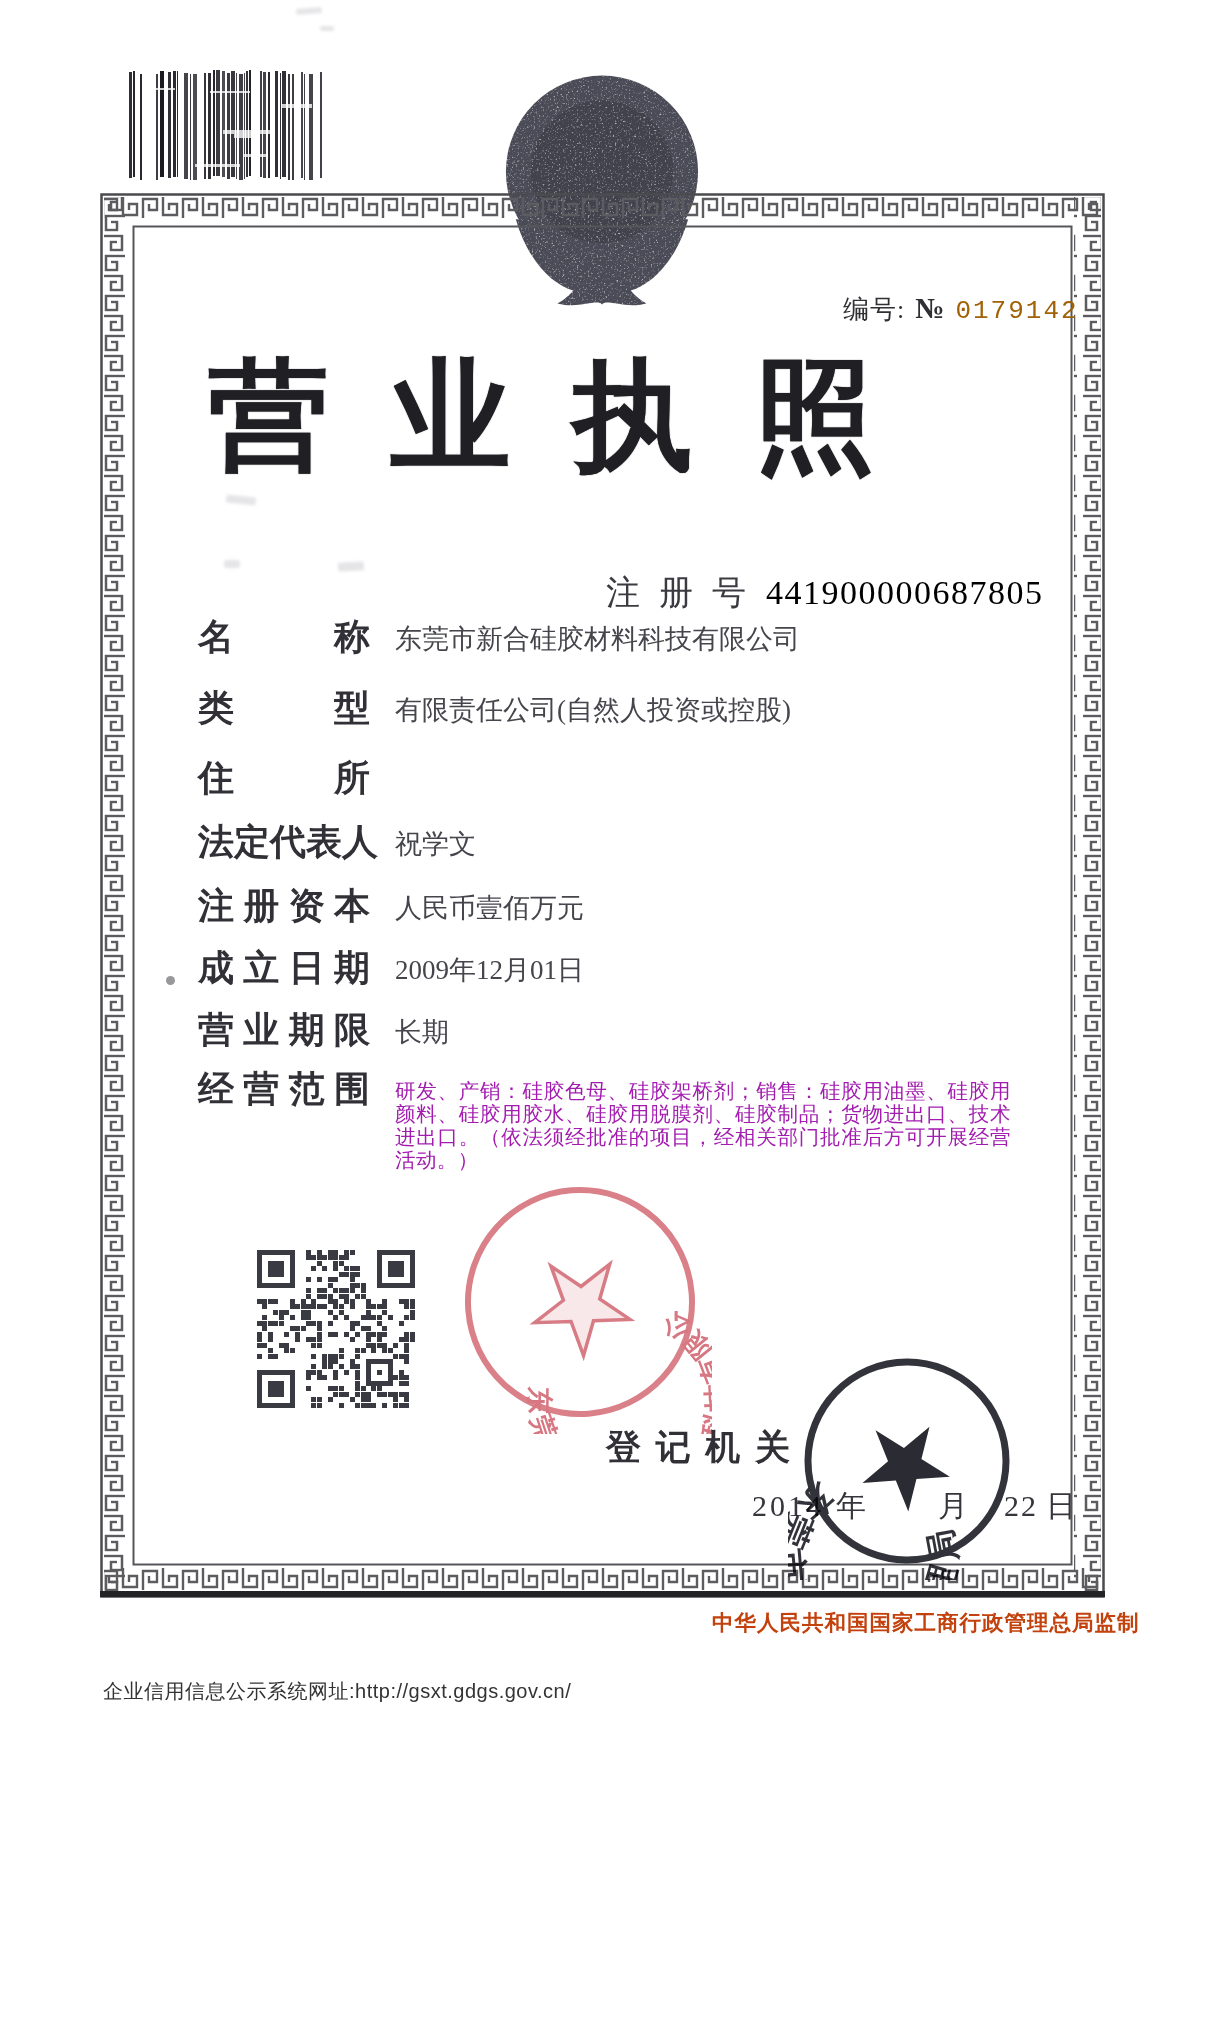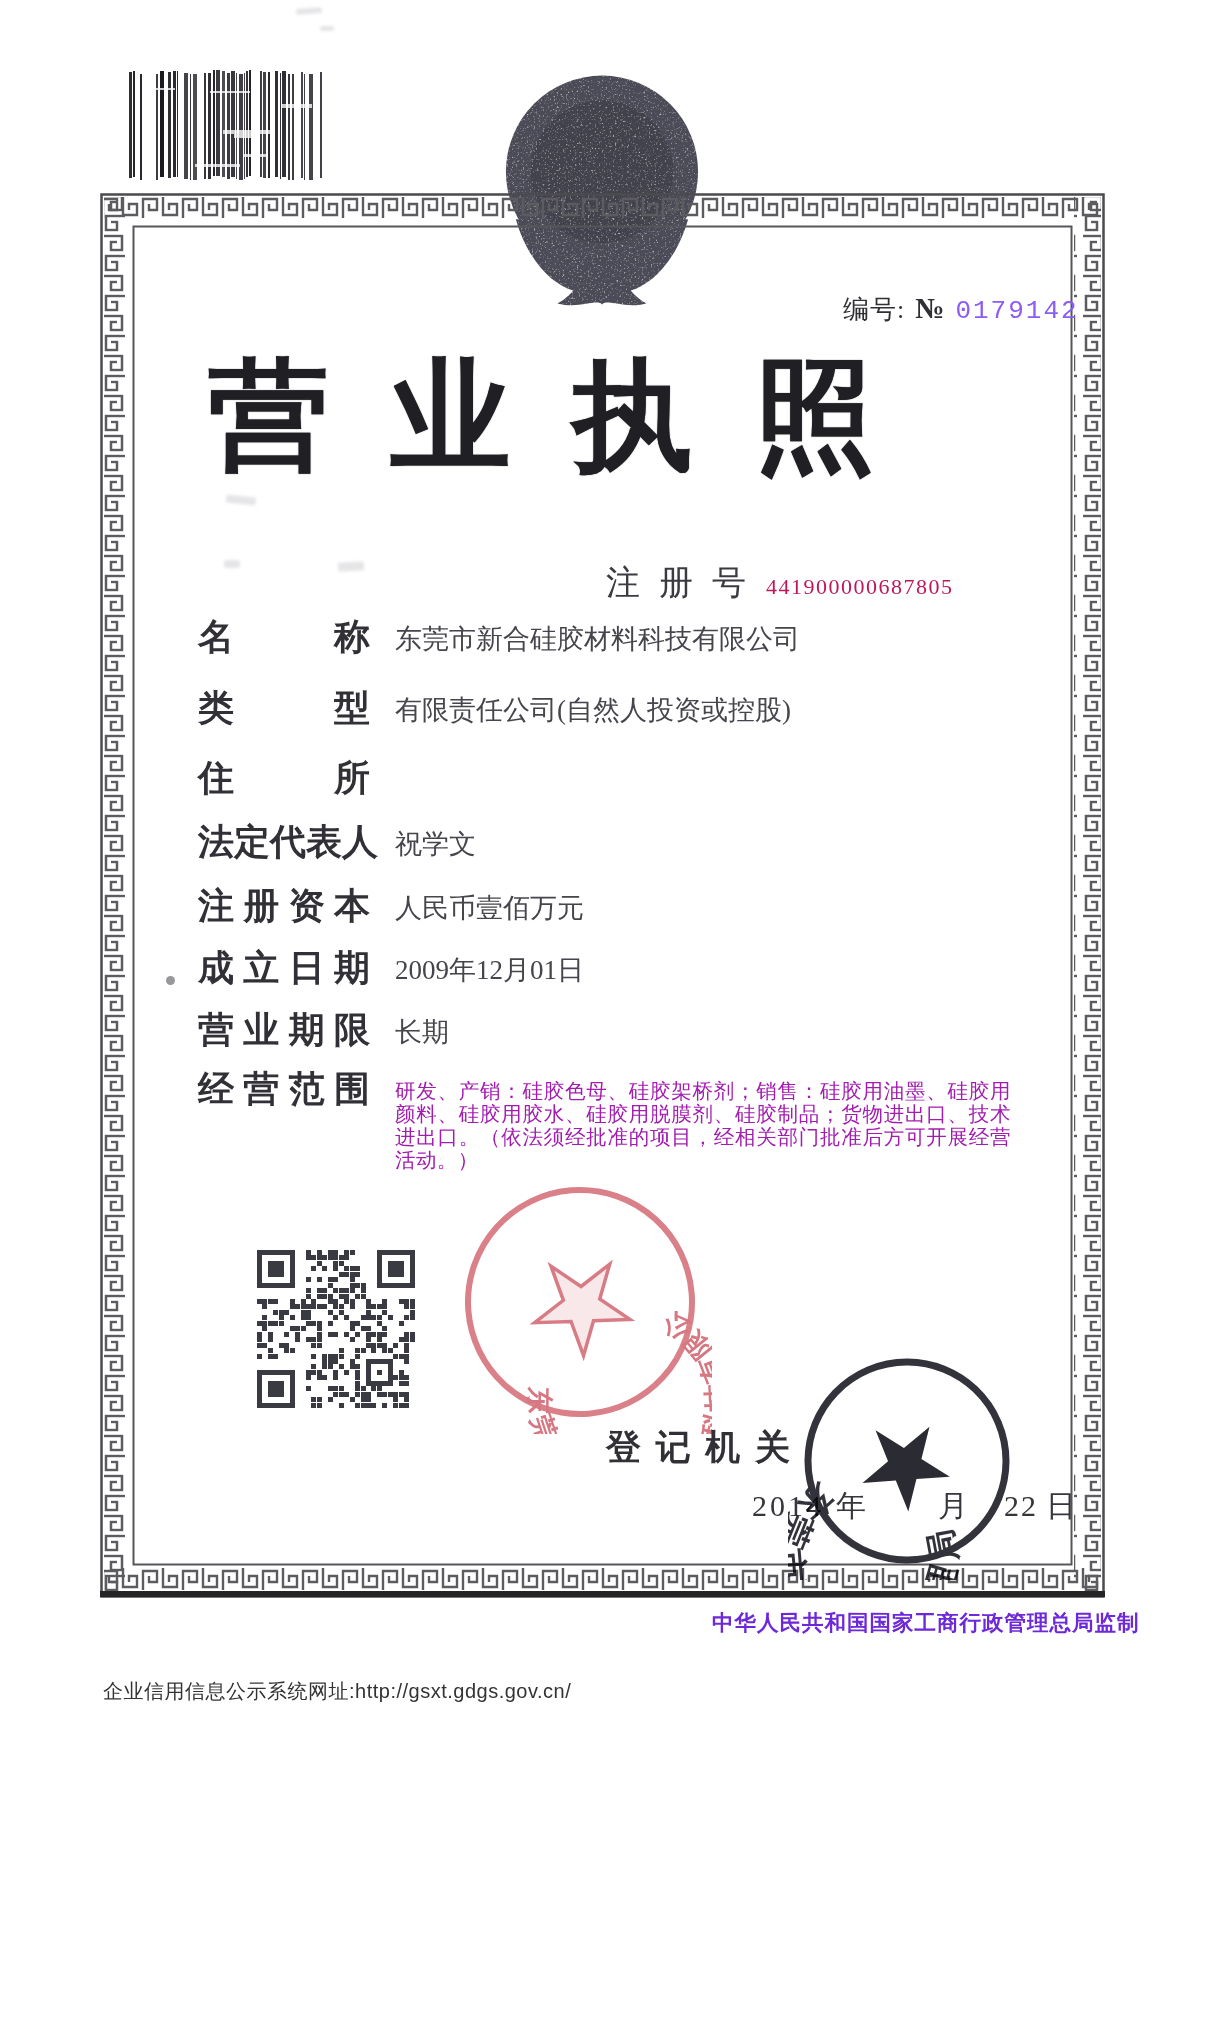--- a/index.html
+++ b/index.html
@@ -11,32 +11,32 @@
   #barcode{left:124px;top:70px;width:202px;height:112px;filter:blur(.4px) contrast(1.05);}
   
   #emblem{left:498px;top:72px;width:208px;height:234px;}
   
   #frame{left:100px;top:193px;width:1005px;height:1405px;}
 
   
   #serial{left:843px;top:249px;display:flex;align-items:baseline;gap:10px;
           font-size:26px;color:#2f2f34;letter-spacing:1px;margin-top:43px;}
   #serial .numero{font-weight:bold;font-size:29px;}
-  #serial .digits{font-family:"Liberation Mono",monospace;font-size:26px;letter-spacing:2px;color:#8b5cf6;}
+  #serial .digits{font-family:"Liberation Mono",monospace;font-size:26px;letter-spacing:2px;color:#a16207;}
 
   
   #title-wrap{left:100px;top:340px;width:883px;text-align:center;}
   #title-wrap span.t{display:inline-block;font-family:"Liberation Sans",sans-serif;
       font-weight:900;font-size:120px;line-height:150px;letter-spacing:62px;margin-right:-62px;
       color:#202024;text-shadow:0 0 1px #2a2a2e;}
 
   
   #regline{left:606px;top:530px;display:flex;align-items:baseline;}
   #regline .lbl{width:140px;font-size:34px;color:#3a3a40;}
-  #regline .num{margin-left:20px;font-size:22px;letter-spacing:1.5px;color:#be185d;margin-top:44px;}
+  #regline .num{margin-left:20px;font-size:34px;letter-spacing:1.5px;color:#000000;margin-top:44px;}
 
   
   .row{position:absolute;left:198px;width:860px;display:flex;align-items:flex-start;}
   .row .lbl{width:172px;flex:0 0 172px;font-size:36px;line-height:46px;font-weight:600;color:#303036;}
   .row .val{margin-left:25px;margin-top:7px;font-size:27px;line-height:36px;color:#45454c;}
   .row.scope .val{margin-top:14px;width:616px;font-size:20.5px;line-height:23px;
                   letter-spacing:.4px;text-align:justify;color:#a21caf;}
   .char-justify{display:inline-flex;justify-content:space-between;width:100%;}
 
   
@@ -50,21 +50,21 @@
 
   
   .seal{mix-blend-mode:multiply;}
   #red-seal{left:448px;top:1170px;width:264px;height:264px;}
   #black-seal{left:788px;top:1342px;width:238px;height:238px;}
   #qr{left:257px;top:1250px;width:158px;height:158px;filter:blur(.3px);}
 
   
   #footer-left{left:103px;top:1678px;font-size:20px;color:#333;letter-spacing:.5px;
                font-family:Liberation Sans, sans-serif;}
-  #footer-right{left:712px;top:1608px;font-size:21.5px;font-weight:600;color:#6d28d9;letter-spacing:1px;text-align:center;}
+  #footer-right{left:712px;top:1608px;font-size:21.5px;font-weight:600;color:#c2410c;letter-spacing:1px;text-align:center;}
 
   
   .smudge{position:absolute;background:#9a9aa2;opacity:.25;filter:blur(1.6px);border-radius:2px;}
   #sm1{left:296px;top:8px;width:26px;height:6px;transform:rotate(-4deg);}
   #sm2{left:320px;top:26px;width:14px;height:5px;}
   #sm3{left:226px;top:496px;width:30px;height:8px;transform:rotate(6deg);}
   #sm4{left:338px;top:562px;width:26px;height:9px;transform:rotate(-3deg);}
   #sm5{left:224px;top:560px;width:16px;height:8px;}
   #sm6{left:166px;top:976px;width:9px;height:9px;border-radius:50%;opacity:.55;background:#44444a;filter:blur(.5px);}
 </style>

